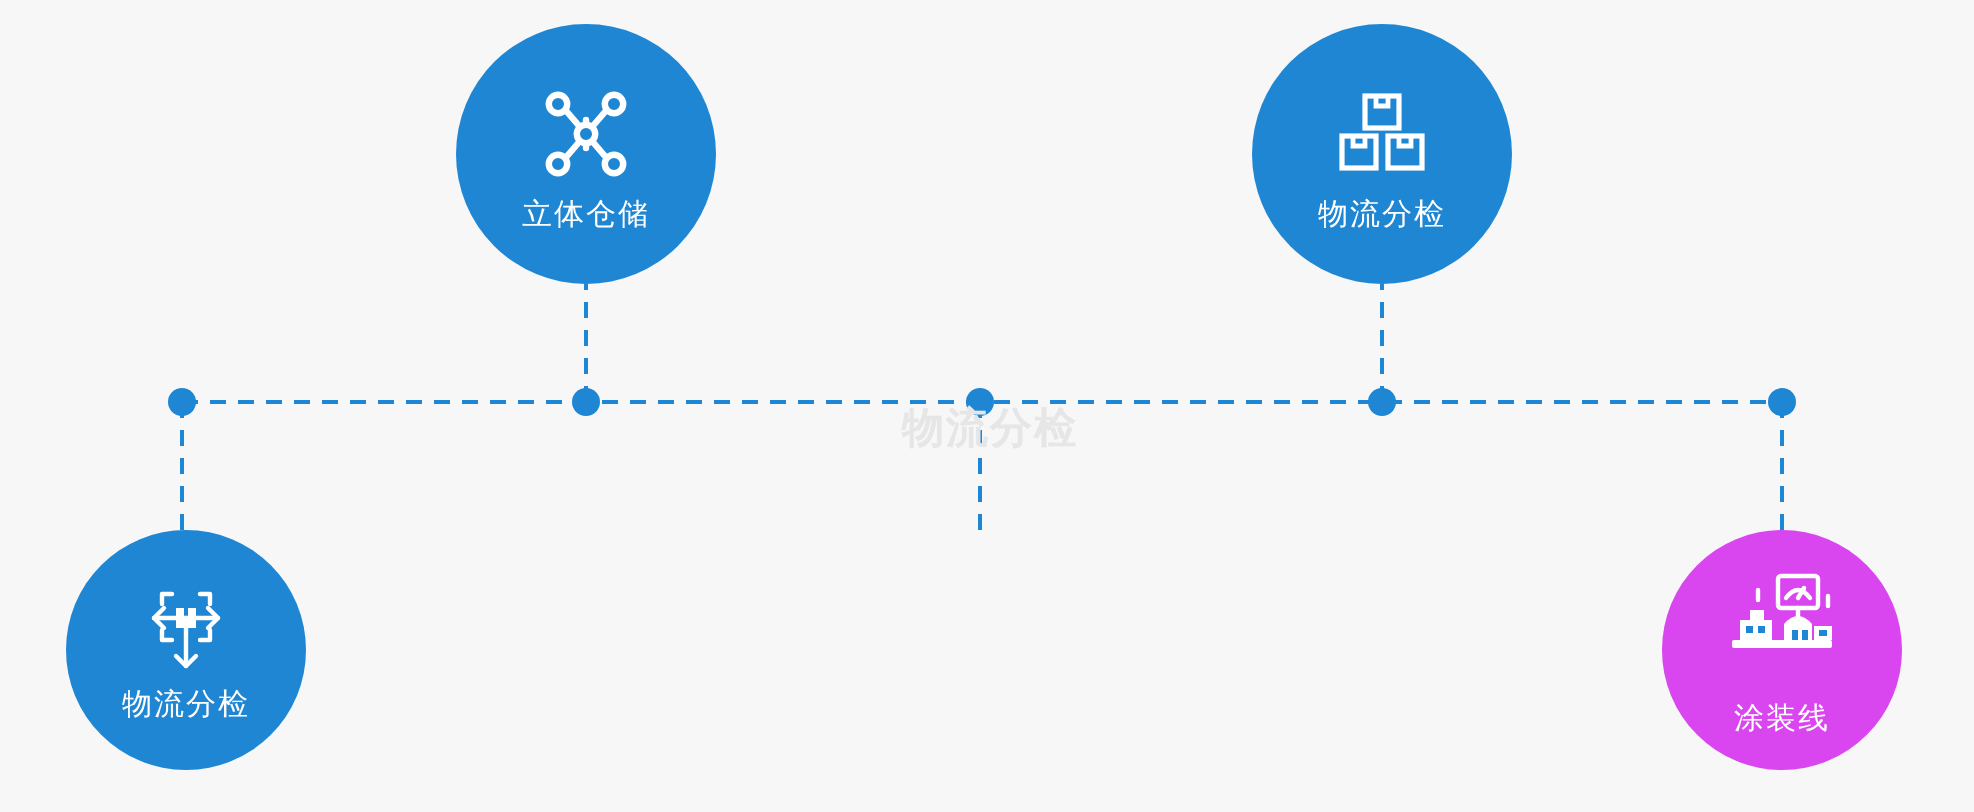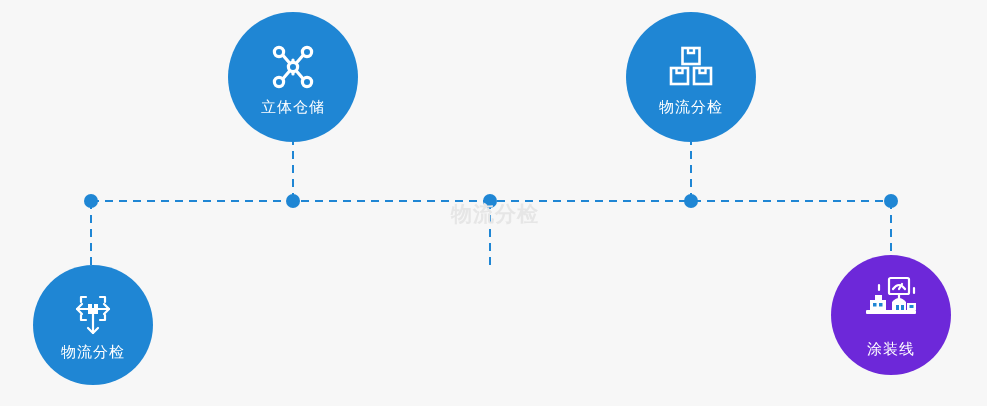--- a/index.html
+++ b/index.html
@@ -160,21 +160,21 @@
           <rect x="27" y="13" width="4" height="4"></rect>
           <rect x="21" y="19" width="4" height="4"></rect>
           <rect x="27" y="19" width="4" height="4"></rect>
         </g>
       </svg>
     </span>
     <span class="node-label">物流分检</span>
   </div>
 
 
-  <div class="node node-bottom" id="node-painting-line" style="width: 120px; height: 120px; left: 831px; top: 255px; background: #6d28d9; gap: 13px;">
+  <div class="node node-bottom" id="node-painting-line" style="width: 120px; height: 120px; left: 831px; top: 265px; background: #d946ef; gap: 13px;">
     <span class="icon-wrap">
       <svg width="58" height="46" viewBox="0 0 58 46">
         <g fill="none" stroke="#ffffff" stroke-width="2.2" stroke-linecap="round">
           <rect x="27" y="2" width="20" height="16" rx="1.5"></rect>
           <path d="M31 13 q6 -8 12 0"></path>
           <line x1="37" y1="13" x2="40" y2="8"></line>
           <line x1="37" y1="18" x2="37" y2="22"></line>
           <line x1="17" y1="9" x2="17" y2="14"></line>
           <line x1="52" y1="12" x2="52" y2="17"></line>
         </g>

